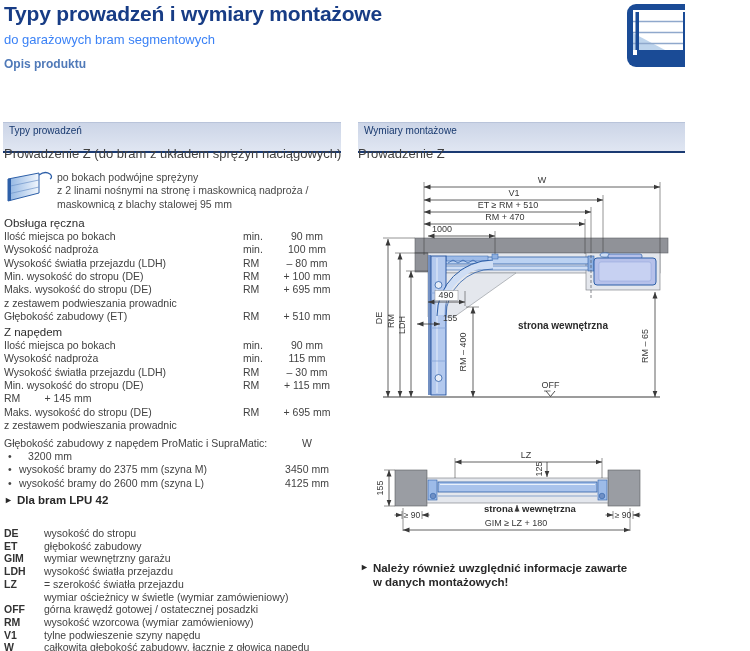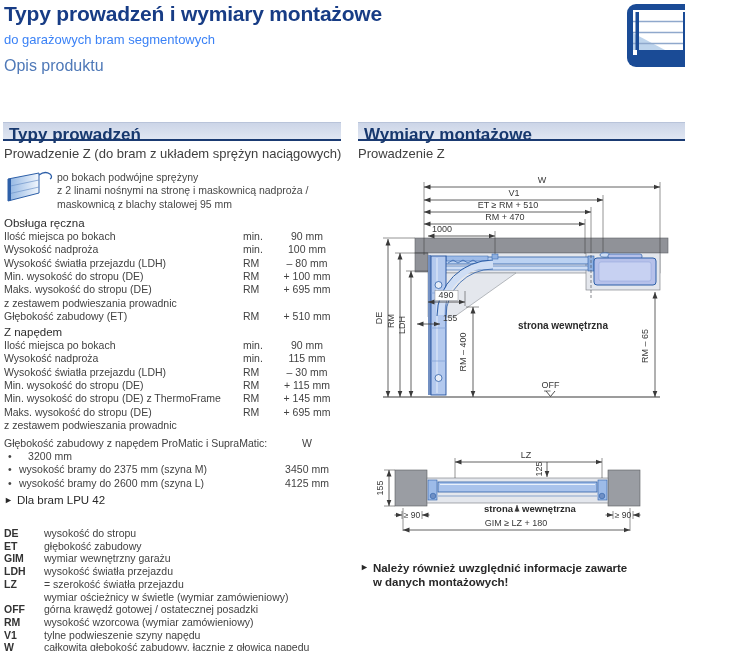--- a/index.html
+++ b/index.html
@@ -1,46 +1,46 @@
 <!DOCTYPE html>
 <html lang="pl"><head>
 <meta charset="utf-8">
 <style>
   html,body{margin:0;padding:0;background:#fff}
   .page{position:relative;width:685px;height:651px;background:#fff;overflow:hidden;
         font-family:"Liberation Sans",sans-serif;color:#3f3f3f;}
   .abs{position:absolute}
   .title{left:4px;top:2px;font-size:21px;font-weight:bold;color:#173c85;letter-spacing:-0.2px}
   .subtitle{left:4px;top:32px;font-size:13px;font-weight:normal;color:#3b82f6}
-  .opis{left:4px;top:57px;font-size:16px;font-weight:normal;color:#4f79b8}
+  .opis{left:4px;top:57px;font-size:12px;font-weight:bold;color:#4f79b8}
   .band{left:708px;top:0;width:42px;height:257px;background:#1d54a0}
   .band-text{position:absolute;left:0;top:0;width:257px;height:42px;
              transform:rotate(-90deg) translateX(-257px);transform-origin:top left;
              display:flex;flex-direction:column;align-items:center;justify-content:center;
              color:#fff;font-weight:bold;font-size:10px;line-height:12px;white-space:nowrap}
   .secbar{height:14px;background:linear-gradient(to bottom,#ccd5e7,#e0e6f2);
           border-top:1px solid #b9c4da;border-bottom:2.5px solid #1a3a72;
-          color:#17386e;font-weight:bold;font-size:17px;padding:2px 0 0 6px}
+          color:#17386e;font-weight:normal;font-size:10px;padding:2px 0 12px 6px}
   .secbar1{left:3px;top:122px;width:332px}
   .secbar2{left:358px;top:122px;width:334px}
   .subhead{font-weight:normal;font-size:13px;color:#404040}
   .sh1{left:4px;top:146px}
   .sh2{left:358px;top:146px}
   .introicon{left:6px;top:170px}
   .introtext{left:57px;top:171px;width:282px;font-size:10.5px;line-height:13.4px;color:#474747}
   .block{left:4px;width:334px;font-size:10.5px;color:#424242}
   .btitle{font-weight:normal;font-size:11.5px;color:#2d2d2d;line-height:14px}
   .trow{display:flex;line-height:13.35px}
   .tlabel{flex:1;white-space:nowrap;overflow:hidden}
   .tref{width:33px}
   .tval{width:62px;text-align:center;white-space:nowrap}
   .drow{display:flex;line-height:13.2px}
   .dbullet{width:15px;padding-left:4px;box-sizing:border-box}
   .dlabel{flex:1}
-  .forrow{left:4px;top:494px;font-weight:normal;font-size:11.5px;color:#282828}
+  .forrow{left:4px;top:494px;font-weight:bold;font-size:11.5px;color:#282828}
   .arrowglyph{font-size:9px;margin-right:4px;position:relative;top:-1px;color:#282828}
   .legend{left:4px;top:527px;width:334px;font-size:10.5px;color:#424242}
   .lrow{display:flex;line-height:12.7px}
   .labbr{width:40px;font-weight:bold;color:#333}
   .ldesc{flex:1}
   .note{left:360px;top:561px;width:335px;font-weight:bold;font-size:11.5px;line-height:14px;color:#282828;display:flex}
   .note .txt{flex:1}
   .diagram-wrap{left:358px;top:165px;width:347px;height:390px}
   .dt{font-size:9px;fill:#383838;font-family:"Liberation Sans",sans-serif}
   .dts{font-size:8.5px;fill:#383838;font-family:"Liberation Sans",sans-serif}
@@ -159,21 +159,20 @@
         <span class="tlabel">Wysokość światła przejazdu (LDH)</span>
         <span class="tref">RM</span>
         <span class="tval">– 30 mm</span>
       </div>
     <div class="trow">
         <span class="tlabel">Min. wysokość do stropu (DE)</span>
         <span class="tref">RM</span>
         <span class="tval">+ 115 mm</span>
       </div>
     <div class="trow">
-        <span class="tlabel">Min. wysokość do stropu (DE) z ThermoFrame</span>
         <span class="tref">RM</span>
         <span class="tval">+ 145 mm</span>
       </div>
     <div class="trow">
         <span class="tlabel">Maks. wysokość do stropu (DE)</span>
         <span class="tref">RM</span>
         <span class="tval">+ 695 mm</span>
       </div>
     <div class="trow">
         <span class="tlabel">z zestawem podwieszania prowadnic</span>

